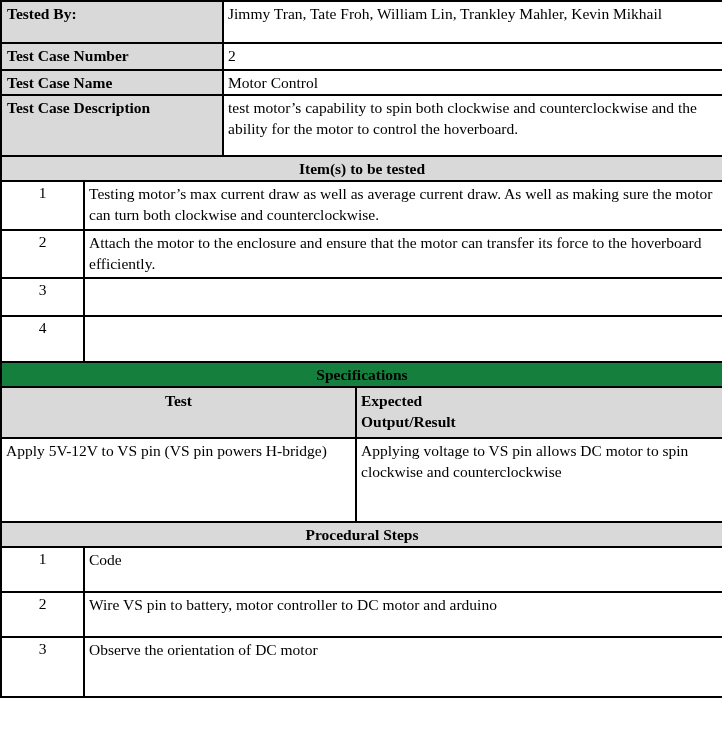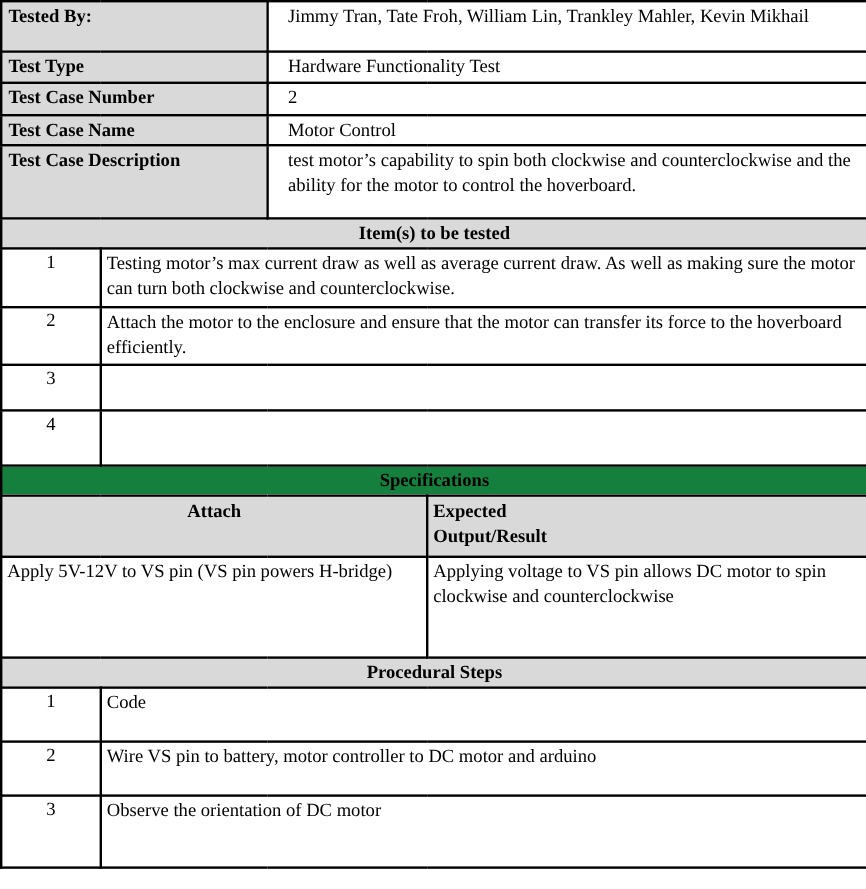--- a/index.html
+++ b/index.html
@@ -25,21 +25,21 @@
     vertical-align: top;
     overflow: hidden;
     line-height: 21px;
     margin-left: 40px;
   }
   td.label-cell {
     font-weight: bold;
     padding: 1px 4px 1px 5px;
   }
   td.value-cell {
-    padding: 1px 4px 1px 16px;
+    padding: 1px 4px 1px 4px;
   }
   td.section-header {
     font-weight: bold;
     text-align: center;
     vertical-align: middle;
     padding: 1px 2px;
   }
   td.num-cell {
     text-align: center;
     vertical-align: middle;
@@ -71,24 +71,20 @@
     <col style="width:139px">
     <col style="width:133px">
     <col style="width:367px">
   </colgroup>
   <tbody>
 
     <tr style="height:42px">
       <td class="label-cell shaded" colspan="2" style="background-color: rgb(217, 217, 217); border-color: rgb(0, 0, 0);">Tested By:</td>
       <td class="value-cell" colspan="2" style="border-color: rgb(0, 0, 0);">Jimmy Tran, Tate Froh, William Lin, Trankley Mahler, Kevin Mikhail</td>
     </tr>
-    <tr style="height:26px">
-      <td class="label-cell shaded" colspan="2" style="background-color: rgb(217, 217, 217); border-color: rgb(0, 0, 0);">Test Type</td>
-      <td class="value-cell" colspan="2" style="border-color: rgb(0, 0, 0);">Hardware Functionality Test</td>
-    </tr>
     <tr style="height:27px">
       <td class="label-cell shaded" colspan="2" style="background-color: rgb(217, 217, 217); border-color: rgb(0, 0, 0);">Test Case Number</td>
       <td class="value-cell" colspan="2" style="border-color: rgb(0, 0, 0);">2</td>
     </tr>
     <tr style="height:14px">
       <td class="label-cell shaded" colspan="2" style="background-color: rgb(217, 217, 217); border-color: rgb(0, 0, 0);">Test Case Name</td>
       <td class="value-cell" colspan="2" style="border-color: rgb(0, 0, 0);">Motor Control</td>
     </tr>
     <tr style="height:61px">
       <td class="label-cell shaded" colspan="2" style="background-color: rgb(217, 217, 217); border-color: rgb(0, 0, 0);">Test Case Description</td>
@@ -112,21 +108,21 @@
     </tr>
     <tr style="height:46px">
       <td class="num-cell" style="border-color: rgb(0, 0, 0);">4</td>
       <td class="text-cell" colspan="3" style="border-color: rgb(0, 0, 0);"></td>
     </tr>
 
     <tr style="height:25px">
       <td class="section-header shaded" colspan="4" style="background-color: #15803d; border-color: rgb(0, 0, 0);">Specifications</td>
     </tr>
     <tr style="height:51px">
-      <td class="col-header-input shaded" colspan="3" style="background-color: rgb(217, 217, 217); border-color: rgb(0, 0, 0);">Attach</td>
+      <td class="col-header-input shaded" colspan="3" style="background-color: rgb(217, 217, 217); border-color: rgb(0, 0, 0);">Test</td>
       <td class="col-header-expected shaded" style="background-color: rgb(217, 217, 217); border-color: rgb(0, 0, 0);">
         <div>Expected</div>
         <div>Output/Result</div>
       </td>
     </tr>
     <tr style="height:84px">
       <td class="text-cell" colspan="3" style="border-color: rgb(0, 0, 0);">Apply 5V-12V to VS pin (VS pin powers H-bridge)</td>
       <td class="text-cell" style="border-color: rgb(0, 0, 0);">Applying voltage to VS pin allows DC motor to spin clockwise and counterclockwise</td>
     </tr>
 

